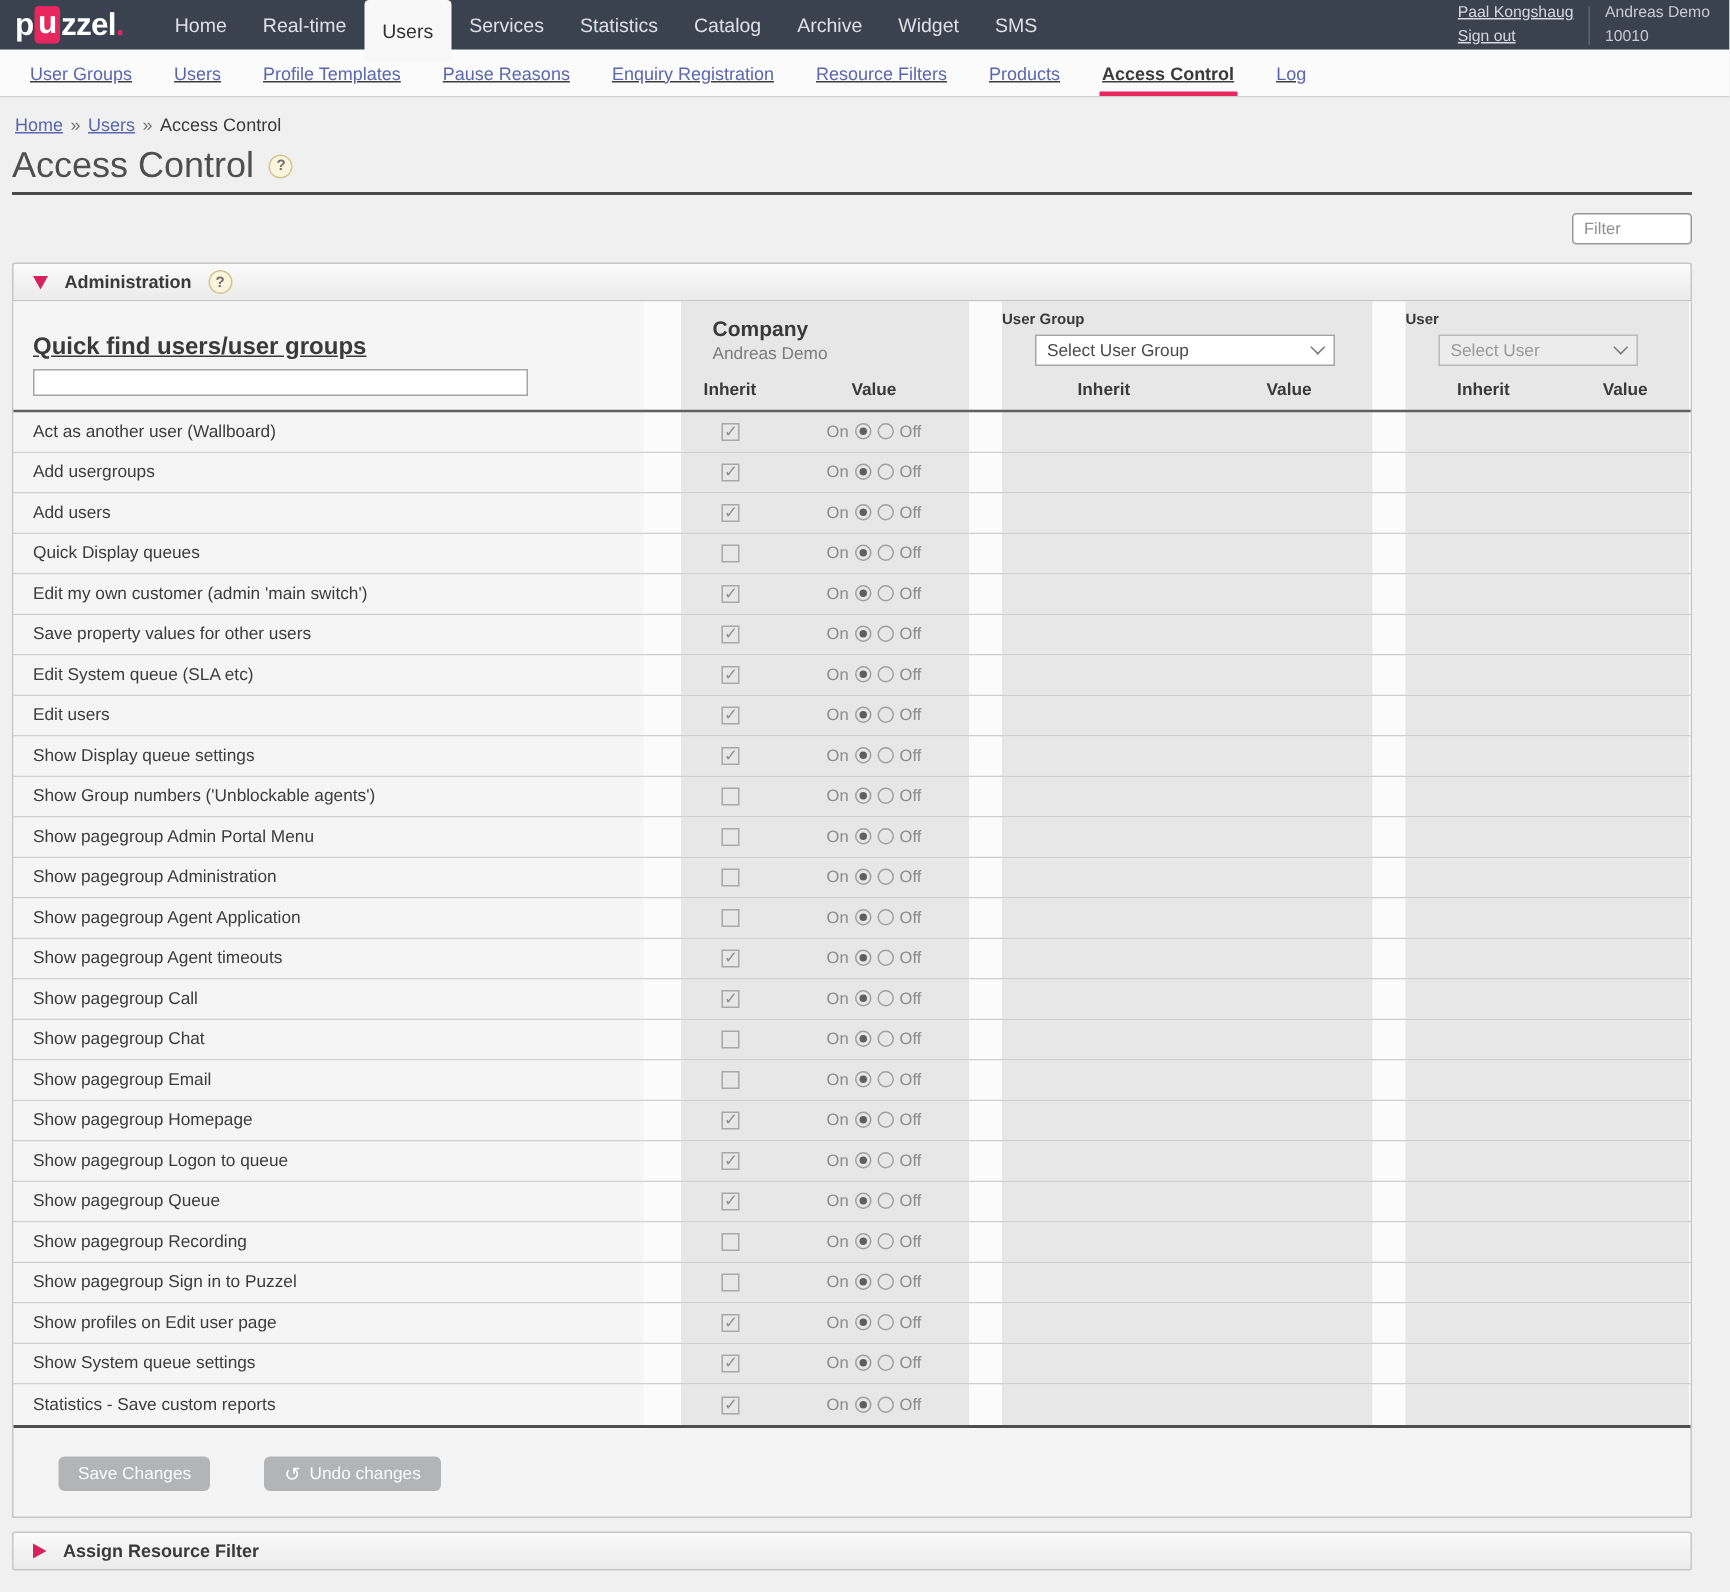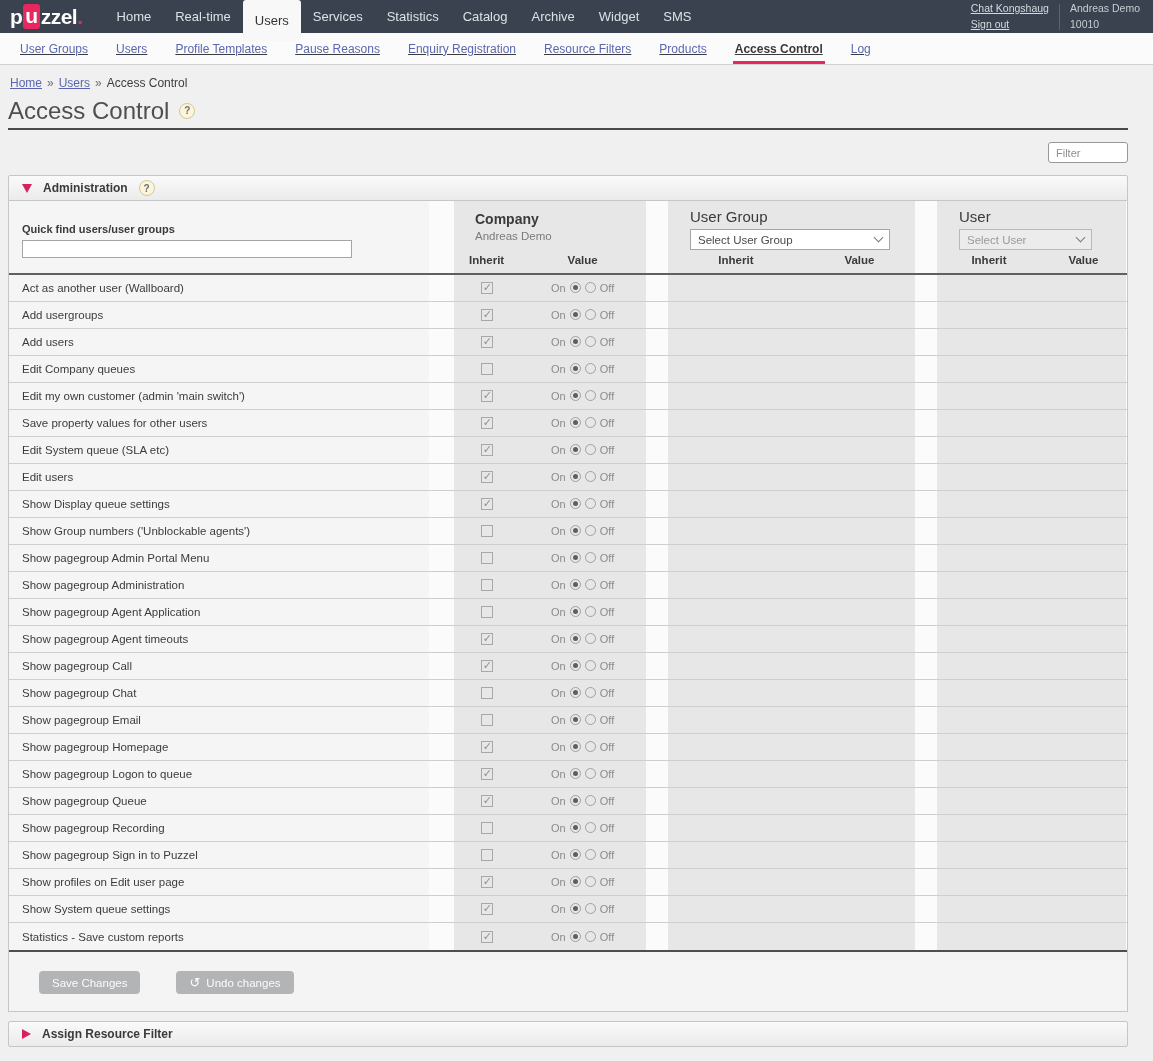--- a/index.html
+++ b/index.html
@@ -176,36 +176,36 @@
   .c-gap0    { width: 25px;  background: #fbfbfb; }
   .c-company { width: 192px; background: #e7e7e8; }
   .c-gap1    { width: 22px;  background: #fbfbfb; }
   .c-ug      { width: 247px; background: #e7e7e8; }
   .c-gap2    { width: 22px;  background: #fbfbfb; }
   .c-user    { width: 189px; background: #e7e7e8; }
   .c-rest    { flex: 1;      background: #fbfbfb; }
 
   .hdr-block { height: 72px; }
   .quickfind { padding: 22px 0 0 13px; }
-  .qf-label { font-weight: bold; font-size: 11px; color: #3a3a3a; }
+  .qf-label { font-weight: bold; font-size: 16px; color: #3a3a3a; text-decoration: underline; }
   .qf-input {
     margin-top: 5px;
     width: 330px; height: 18px;
     border: 1px solid #a5a5a5;
     background: #fff;
     padding: 0 4px;
     font-size: 11px;
     font-family: inherit;
   }
   .hdr-col { display: flex; flex-direction: column; }
   .hdr-company { padding-top: 10px; }
   .hdr-ug, .hdr-user { padding-top: 7px; }
   .hc-title { font-weight: bold; font-size: 14px; color: #3a3a3a; padding-left: 21px; }
   .hc-sub { color: #7b7b7b; font-size: 11.5px; padding-left: 21px; margin-top: 3px; }
-  .hu-title { font-weight: normal; font-size: 15px; color: #3a3a3a; padding-left: 22px; }
+  .hu-title { font-weight: bold; font-size: 10px; color: #3a3a3a; }
   .select {
     margin: 4px 0 0 22px;
     height: 21px;
     border: 1px solid #a5a5a5;
     background: #fff;
     display: flex;
     align-items: center;
     justify-content: space-between;
     padding: 0 7px;
     font-size: 11.5px;
@@ -316,21 +316,21 @@
       <a class="top-item">Catalog</a>
 
       <a class="top-item">Archive</a>
 
       <a class="top-item">Widget</a>
 
       <a class="top-item">SMS</a>
     </nav>
   <div class="user-info">
     <div class="user-links">
-      <a>Chat Kongshaug</a>
+      <a>Paal Kongshaug</a>
       <a>Sign out</a>
     </div>
     <div class="user-divider"></div>
     <div class="user-company">
       <div>Andreas Demo</div>
       <div>10010</div>
     </div>
   </div>
 </div>
 
@@ -508,21 +508,21 @@
             </div>
           </div>
           <div class="c-gap1"></div>
           <div class="c-ug"></div>
           <div class="c-gap2"></div>
           <div class="c-user"></div>
           <div class="c-rest"></div>
         </div>
 
         <div class="cols perm-row">
-          <div class="c-label perm-label">Edit Company queues</div>
+          <div class="c-label perm-label">Quick Display queues</div>
           <div class="c-gap0"></div>
           <div class="c-company cols">
             <div class="sub sub-inh-c">
               <span class="checkbox off"></span>
             </div>
             <div class="sub sub-val-c">
               <span class="rgroup">
                 <span>On</span>
                 <span class="radio sel"></span>
                 <span class="radio"></span>

